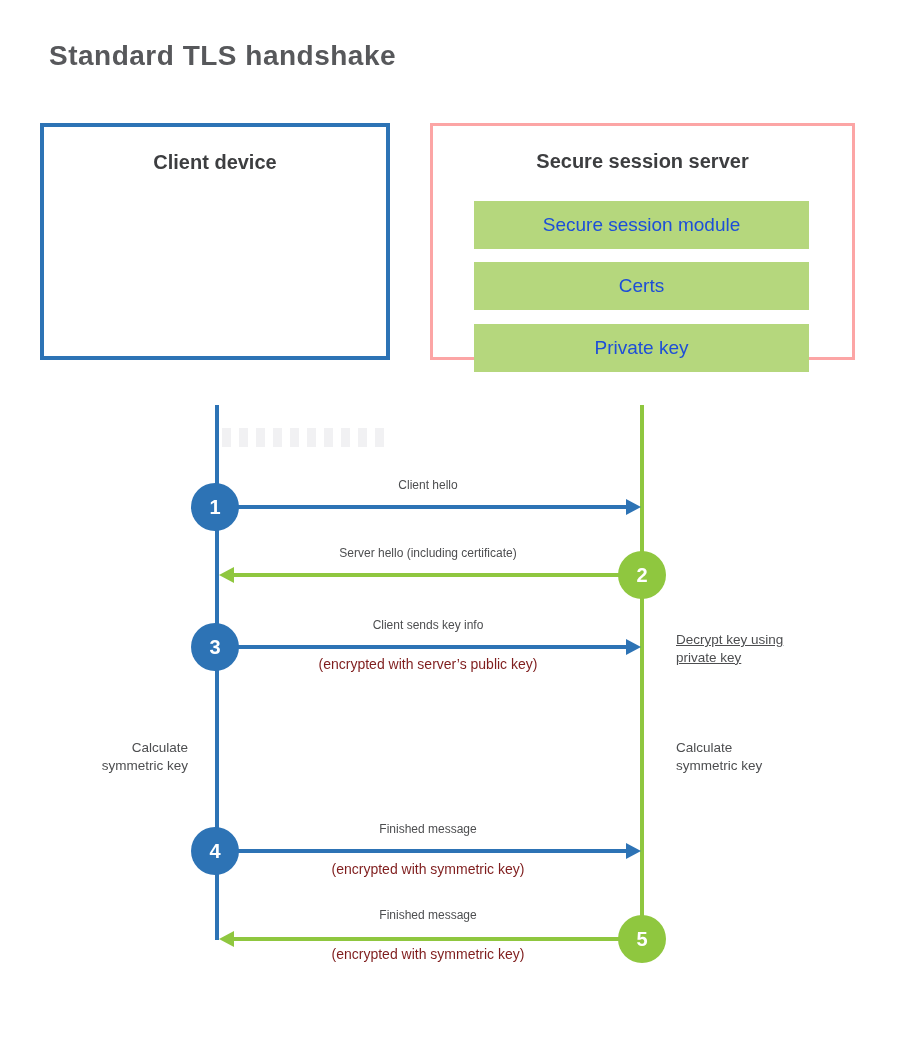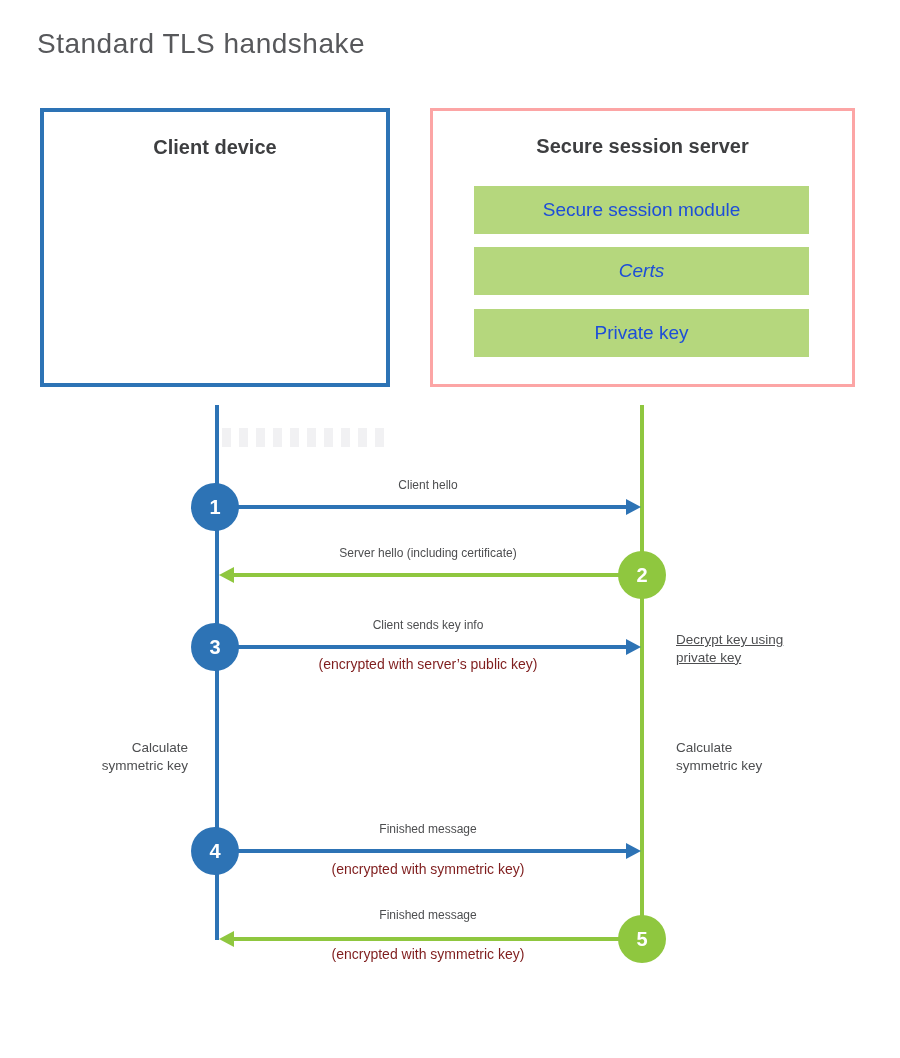--- a/index.html
+++ b/index.html
@@ -1,42 +1,42 @@
 <!DOCTYPE html>
 <html><head>
 <meta charset="utf-8">
 <style>
   html,body{margin:0;padding:0;background:#ffffff;}
   .canvas{
     position:relative;width:900px;height:1058px;background:#ffffff;
     font-family:"Liberation Sans", sans-serif;overflow:hidden;
   }
   .page-title{
-    position:absolute;left:37px;top:28px;margin:0;
-    font-size:28px;font-weight:400;color:#57585b;letter-spacing:.5px;
+    position:absolute;left:37px;top:28px;margin:12px;
+    font-size:28px;font-weight:700;color:#57585b;letter-spacing:.5px;
   }
   
-  .box{position:absolute;top:108px;height:279px;background:#fff;box-sizing:border-box;}
+  .box{position:absolute;top:123px;height:237px;background:#fff;box-sizing:border-box;}
   .box.client{left:40px;width:350px;border:4px solid #2d73b5;}
   .box.server{left:430px;width:425px;border:3px solid #fca5a5;}
   .box-title{
     position:absolute;left:0;right:0;top:24px;text-align:center;
     font-size:20px;font-weight:700;color:#3d3e40;
   }
   .client-app{
     position:absolute;left:34px;top:73px;width:277px;height:173px;
     background:#5b9cd5;color:#ffffff;font-size:20px;line-height:1.45;
     display:flex;align-items:center;justify-content:center;text-align:center;
   }
   .client-app .wrap{width:160px;}
   .server-bar{
     position:absolute;left:41px;width:335px;height:48px;background:#b5d77d;
     color:#1d4ed8;font-size:19px;display:flex;align-items:center;justify-content:center;
   }
-  .bar-1{top:75px;} .bar-2{top:136px;font-style:italic;} .bar-3{top:198px;}
+  .bar-1{top:75px;} .bar-2{top:136px;} .bar-3{top:198px;}
   
   .vline{position:absolute;width:4px;}
   .vline.blue{left:215px;top:405px;height:535px;background:#2d73b5;}
   .vline.green{left:640px;top:405px;height:512px;background:#8fc73f;}
   
   .ghost{
     position:absolute;left:222px;top:428px;width:166px;height:19px;
     background:repeating-linear-gradient(90deg,#f1f1f3 0 9px,#ffffff 9px 17px);
   }
   

